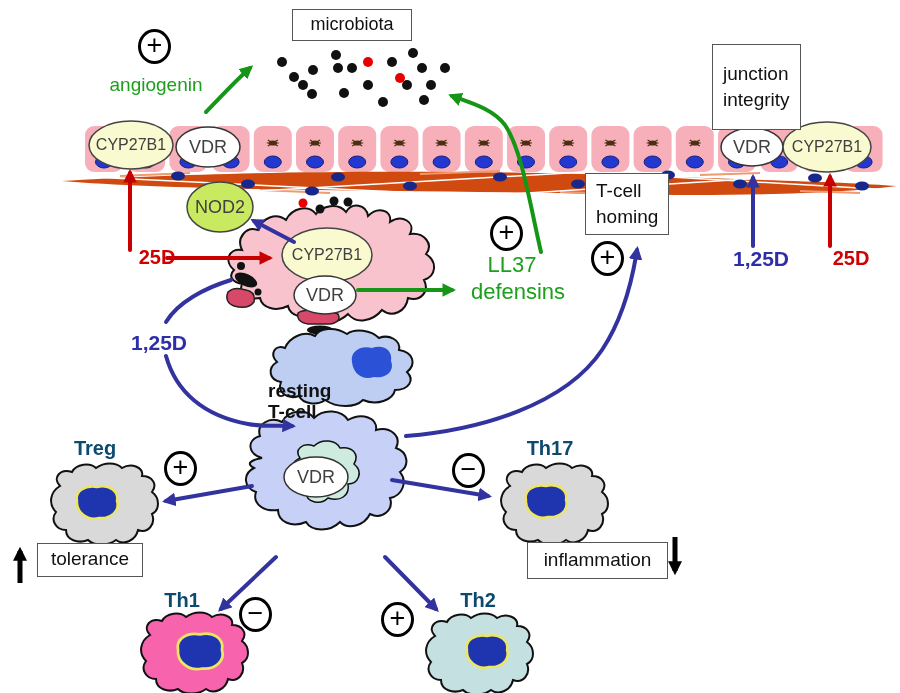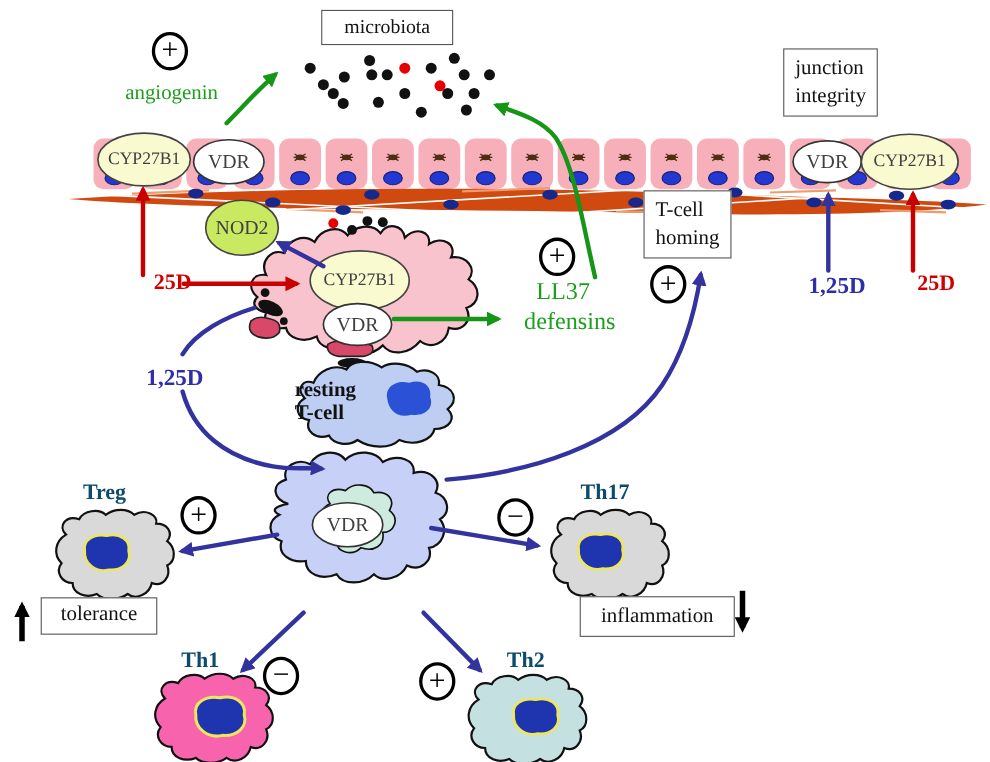--- a/index.html
+++ b/index.html
@@ -1,17 +1,17 @@
 <!DOCTYPE html>
 <html style="--arrow-blue: #3333A0; --arrow-red: #C80000; --arrow-green: #169616; --text-red: #D10000; --text-blue: #2E2EA8; --text-green: #1CA01C; --cyp: #FAFAD0; --vdrf: #FFFFFF; --nod2: #C9E960; --dc: #F9C3CE; --rest: #BDCEF2; --tnuc: #2B52D6; --act: #C7D1F8; --actin: #CDEBDF; --grey: #D9D9D9; --hnuc: #1F35B0; --ring: #EDE65E; --th1: #F763AC; --th2: #C4E0E0; --band: #D0490F; --bandnuc: #16288C;"><head>
 <meta charset="utf-8">
 <style>
   html,body{margin:0;padding:0;background:#fff;}
   .stage{position:relative;width:900px;height:693px;background:#fff;overflow:hidden;
-         font-family:Liberation Serif, serif;}
+         font-family:Liberation Sans, sans-serif;}
   svg.layer{position:absolute;left:0;top:0;}
 
   
   .st-blue{stroke:var(--arrow-blue,#3333A0);}
   .st-red{stroke:var(--arrow-red,#C80000);}
   .st-green{stroke:var(--arrow-green,#169616);}
   .st-black{stroke:#000;}
   .arrow{fill:none;stroke-width:4;stroke-linecap:round;}
   .arrow-thick{fill:none;stroke-width:5;stroke-linecap:butt;}
   .f-cyp{fill:var(--cyp,#FAFAD0);stroke:#444;stroke-width:1.5;}
@@ -262,21 +262,21 @@
       <path class="arrow st-green" marker-end="url(#mGreen)" d="M206,112 C220,98 234,82 250,68"></path>
       <path class="arrow st-green" marker-end="url(#mGreen)" d="M358,290 L452,290"></path>
       <path class="arrow st-green" marker-end="url(#mGreen)" d="M541,252 C530,205 522,150 505,125 C492,108 468,102 452,96"></path>
       <path class="arrow-thick st-black" marker-end="url(#mBlack)" d="M20,583 L20,551"></path>
       <path class="arrow-thick st-black" marker-end="url(#mBlack)" d="M675,537 L675,571"></path>
     </g>
   </svg>
 
   <div class="box center" style="left:292px;top:9px;width:118px;height:30px;line-height:28px;font-size:18px;">microbiota</div>
 
-  <div class="box" style="left:712px;top:44px;padding:4px 10px;">
+  <div class="box" style="left:712px;top:44px;padding:16px 10px;">
     <span class="bl">junction</span>
     <span class="bl">integrity</span>
   </div>
 
   <div class="box" style="left:585px;top:173px;padding:4px 10px;">
     <span class="bl">T-cell</span>
     <span class="bl">homing</span>
   </div>
 
   <div class="box center" style="left:37px;top:543px;width:104px;height:32px;line-height:30px;">tolerance</div>
@@ -286,21 +286,21 @@
   <div class="lbl t-green" style="left:156px;top:74px;">angiogenin</div>
   <div class="lbl t-green small" style="left:512px;top:252px;">LL37</div>
   <div class="lbl t-green small" style="left:518px;top:279px;">defensins</div>
 
   <div class="lbl t-red" style="left:143px;top:246px;">25D</div>
   <div class="lbl t-blue" style="left:159px;top:331px;">1,25D</div>
   <div class="lbl t-blue" style="left:761px;top:247px;">1,25D</div>
   <div class="lbl t-red" style="left:837px;top:247px;">25D</div>
 
   <div class="lbl left twolines" style="left:268px;top:344px;">
-    <span style="display:block;">resting</span>
+    <span style="display:block;margin-top:36px;">resting</span>
     <span style="display:block;">T-cell</span>
   </div>
   <div class="lbl cellname" style="left:95px;top:437px;">Treg</div>
   <div class="lbl cellname" style="left:550px;top:437px;">Th17</div>
   <div class="lbl cellname" style="left:182px;top:589px;">Th1</div>
   <div class="lbl cellname" style="left:478px;top:589px;">Th2</div>
 
   <div class="rcpt smallfont" style="left:131px;top:136px;">CYP27B1</div>
   <div class="rcpt" style="left:208px;top:137px;">VDR</div>
   <div class="rcpt" style="left:752px;top:137px;">VDR</div>

